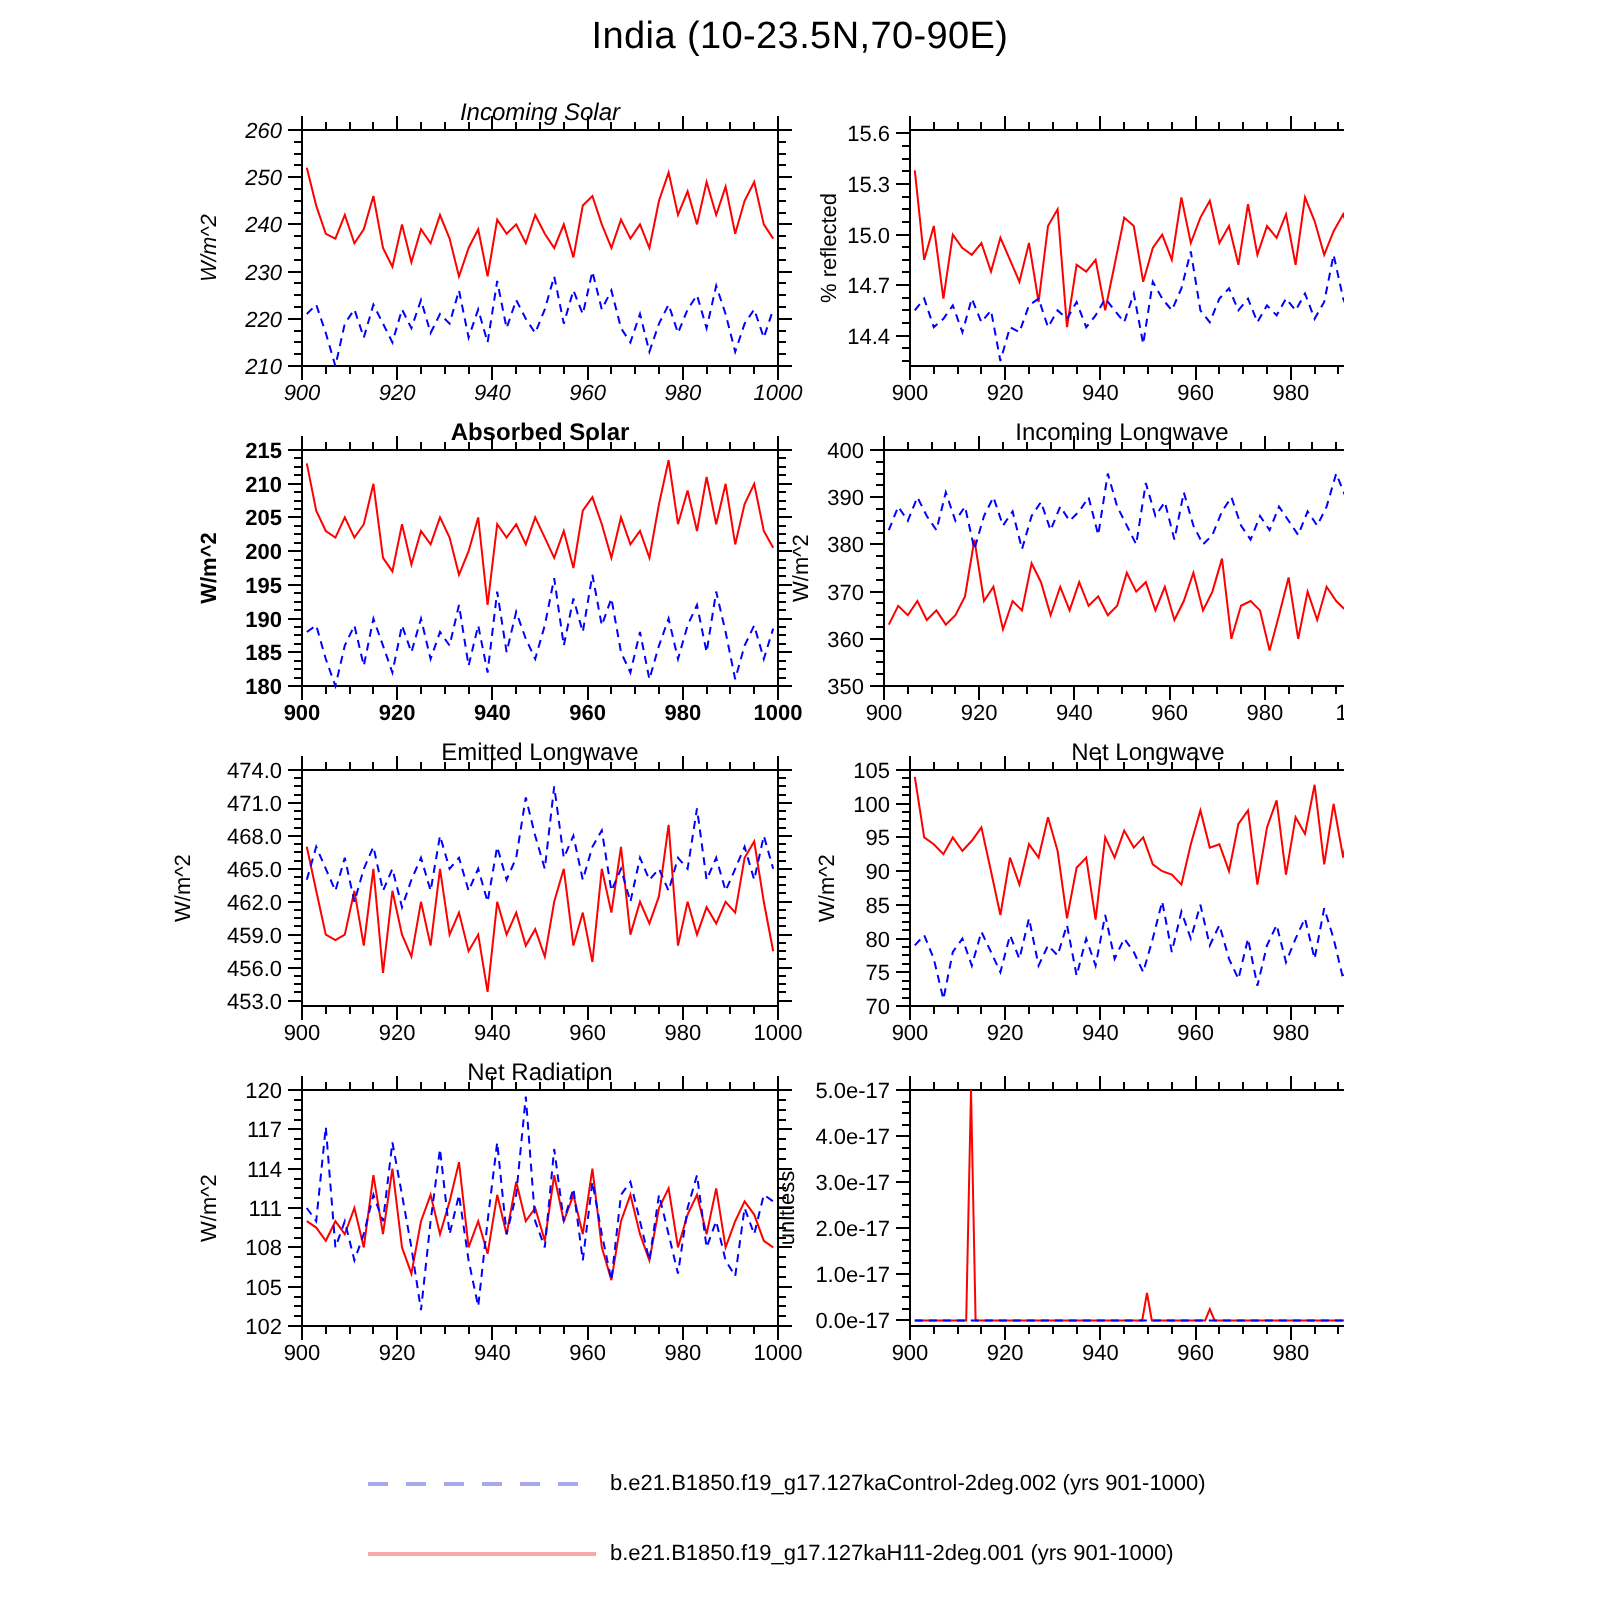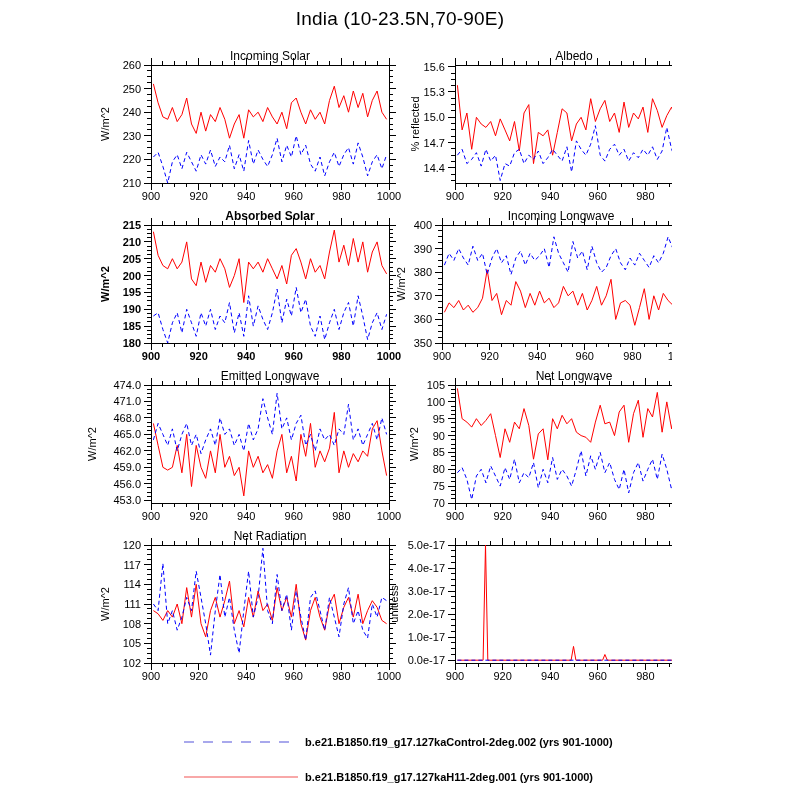--- a/index.html
+++ b/index.html
@@ -1,34 +1,34 @@
 <!DOCTYPE html>
 <html><head>
 <meta charset="utf-8">
 <style>
   html,body{margin:0;padding:0;background:#ffffff;}
   body{font-family:"Liberation Sans", sans-serif; color:#000;}
   #page{position:relative;width:672px;height:800px;background:#ffffff;overflow:hidden;}
   #main-title{position:absolute;top:8px;left:0;width:800px;text-align:center;
     font-size:19px;font-weight:400;letter-spacing:0.2px;}
   .subplot{position:absolute;width:320px;height:154px;}
-  .sp0{left:87px;top:55px;}  .sp1{left:391px;top:55px;}
+  .sp0{left:87px;top:55px;font-style:italic;}  .sp1{left:391px;top:55px;}
   .sp2{left:87px;top:215px;font-weight:bold;} .sp3{left:378px;top:215px;}
   .sp4{left:87px;top:375px;} .sp5{left:391px;top:375px;text-decoration:underline;}
   .sp6{left:87px;top:535px;} .sp7{left:391px;top:535px;}
   .sp-title{position:absolute;left:64px;top:-6px;width:238px;height:15px;
     text-align:center;font-size:12px;line-height:15px;white-space:nowrap;}
   .sp-ylabel{position:absolute;top:128px;width:118px;height:13px;line-height:13px;
     transform:rotate(-90deg);transform-origin:left top;text-align:center;
     font-size:11px;white-space:nowrap;}
   .yl0{left:12px}.yl2{left:12px}.yl6{left:12px}.yl4{left:-1px}
   .yl1{left:18px}.yl3{left:17px}.yl5{left:17px}.yl7{left:-3px}
   .chart-svg{position:absolute;left:0;top:0;}
   .chart-svg text{font-family:"Liberation Sans", sans-serif;font-size:11px;fill:#000;}
-  .legend-entry{position:absolute;left:184px;width:460px;height:14px;font-weight:bold;}
+  .legend-entry{position:absolute;left:184px;width:460px;height:14px;}
   .le0{top:735px}.le1{top:770px}
   .legend-swatch{position:absolute;left:0;top:6px;width:114px;height:2px;}
   .swatch-dashed{background:repeating-linear-gradient(to right,
       #a8a8ec 0,#a8a8ec 10px,transparent 10px,transparent 19px);}
   .swatch-solid{background:#f8a8a8;}
   .legend-label{position:absolute;left:121px;top:0;font-size:11px;line-height:14px;white-space:nowrap;}
 </style>
 </head>
 <body>
 
@@ -138,21 +138,20 @@
         <text x="54" y="84.8" text-anchor="end">230</text>
         <text x="54" y="61.2" text-anchor="end">240</text>
         <text x="54" y="37.6" text-anchor="end">250</text>
         <text x="54" y="14" text-anchor="end">260</text>
         <polyline points="66.4,28.9 71.1,47.8 75.9,61.9 80.7,64.3 85.4,52.5 90.2,66.6 94.9,59.6 99.7,43.0 104.5,69.0 109.2,78.4 114.0,57.2 118.7,76.1 123.5,59.6 128.3,66.6 133.0,52.5 137.8,64.3 142.5,83.2 147.3,69.0 152.1,59.6 156.8,83.2 161.6,54.8 166.3,61.9 171.1,57.2 175.9,66.6 180.6,52.5 185.4,61.9 190.1,69.0 194.9,57.2 199.7,73.7 204.4,47.8 209.2,43.0 213.9,57.2 218.7,69.0 223.5,54.8 228.2,64.3 233.0,57.2 237.7,69.0 242.5,45.4 247.3,31.2 252.0,52.5 256.8,40.7 261.5,57.2 266.3,36.0 271.1,52.5 275.8,38.3 280.6,61.9 285.3,45.4 290.1,36.0 294.9,57.2 299.6,64.3" fill="none" stroke="#ff0000" stroke-width="1"></polyline>
         <polyline points="66.4,102.0 71.1,97.3 75.9,111.5 80.7,128.0 85.4,106.8 90.2,99.7 94.9,113.8 99.7,97.3 104.5,106.8 109.2,116.2 114.0,99.7 118.7,109.1 123.5,95.0 128.3,111.5 133.0,102.0 137.8,106.8 142.5,90.2 147.3,113.8 152.1,99.7 156.8,116.2 161.6,85.5 166.3,109.1 171.1,95.0 175.9,104.4 180.6,111.5 185.4,99.7 190.1,83.2 194.9,106.8 199.7,90.2 204.4,102.0 209.2,80.8 213.9,99.7 218.7,90.2 223.5,109.1 228.2,116.2 233.0,102.0 237.7,120.9 242.5,106.8 247.3,97.3 252.0,111.5 256.8,99.7 261.5,92.6 266.3,109.1 271.1,87.9 275.8,102.0 280.6,120.9 285.3,106.8 290.1,99.7 294.9,113.8 299.6,99.7" fill="none" stroke="#0000ff" stroke-width="1" stroke-dasharray="4 3"></polyline>
       </svg>
   </div>
 
   <div class="subplot sp1">
-    <div class="sp-title">Albedo</div>
     <div class="sp-ylabel yl1">% reflected</div>
     <svg class="chart-svg" width="320" height="154">
         <g stroke="#000" stroke-width="1" fill="none" shape-rendering="crispEdges">
           <rect x="64" y="10" width="238" height="118"></rect>
           <line x1="64" y1="128" x2="64" y2="135"></line>
           <line x1="64" y1="10" x2="64" y2="3"></line>
           <line x1="111.6" y1="128" x2="111.6" y2="135"></line>
           <line x1="111.6" y1="10" x2="111.6" y2="3"></line>
           <line x1="159.2" y1="128" x2="159.2" y2="135"></line>
           <line x1="159.2" y1="10" x2="159.2" y2="3"></line>

